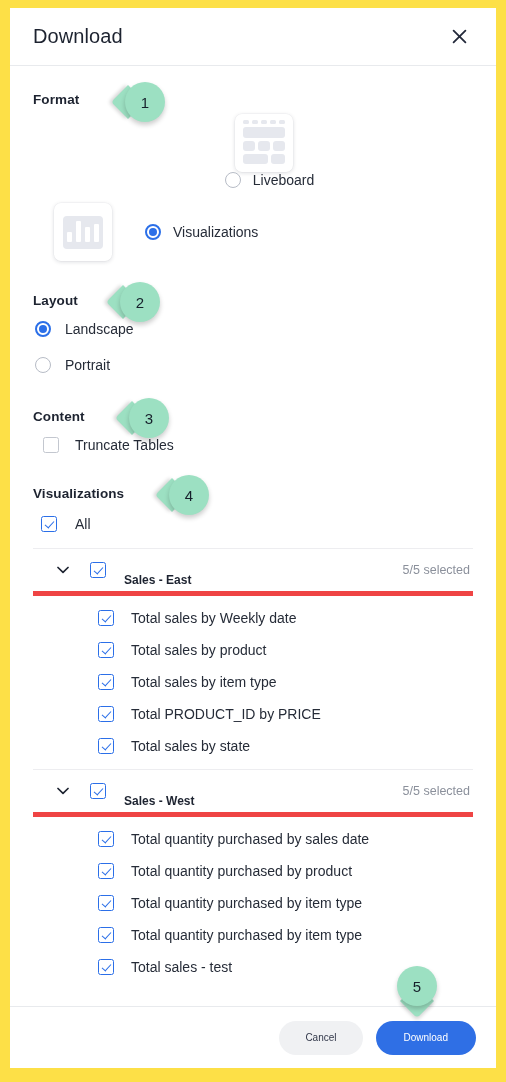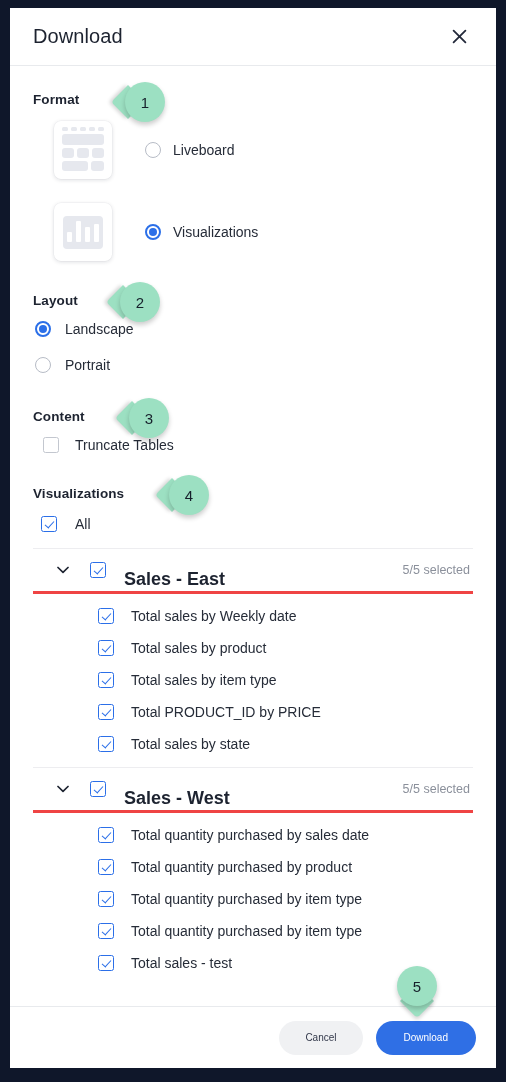--- a/index.html
+++ b/index.html
@@ -13,21 +13,21 @@
     font-family: "Liberation Sans", sans-serif;
     -webkit-font-smoothing: antialiased;
     overflow: hidden;
   }
 
   
   .frame {
     position: absolute;
     left: 0; top: 0;
     width: 506px; height: 1082px;
-    background: #0f172a;
+    background: #fde047;
     box-sizing: border-box;
     padding: 8px 10px 14px 10px;
   }
   .frame-inner {
     position: relative;
     width: 100%; height: 100%;
     background: #ffffff;
     overflow: hidden;
   }
 
@@ -268,34 +268,34 @@
     cursor: pointer;
   }
   .chevron {
     width: 14px; height: 14px;
     flex: 0 0 auto;
     color: #1d2330;
     display: flex; align-items: center; justify-content: center;
   }
   .group-header .cbx { margin-left: 20px; }
   .group-name {
-    font-size: 18px;
+    font-size: 12px;
     font-weight: bold;
     color: #1d2330;
     margin-left: 18px;
     flex: 1 1 auto;
     margin-top: 19px;
   }
   .group-count {
     font-size: 12.5px;
     color: #8b909b;
     margin-right: 3px;
   }
   .group-items {
-    border-top: 3px solid #ef4444;
+    border-top: 5px solid #ef4444;
     padding: 6px 0 7px 0;
   }
   .group-item {
     display: flex;
     align-items: center;
     height: 32px;
     padding-left: 65px;
     cursor: pointer;
   }
   .group-item .cb-label { margin-left: 17px; }
@@ -357,21 +357,21 @@
           <div class="section-label">Format</div>
 
           <div class="badge tail-left" style="left:92px; top:-8px;">
             <div class="tail"></div>
             <div class="bubble">
                 <span class="num">1</span>
               </div>
           </div>
 
           
-          <div class="format-row" style="margin-top:6px;">
+          <div class="format-row" style="margin-top:6px;flex-direction:column;">
             <div class="format-thumb">
               <div class="lb-glyph">
                 <div class="lb-tabs">
                     <i></i>
                     <i></i>
                     <i></i>
                     <i></i>
                     <i></i>
                   </div>
                 <div class="lb-bar"></div>

